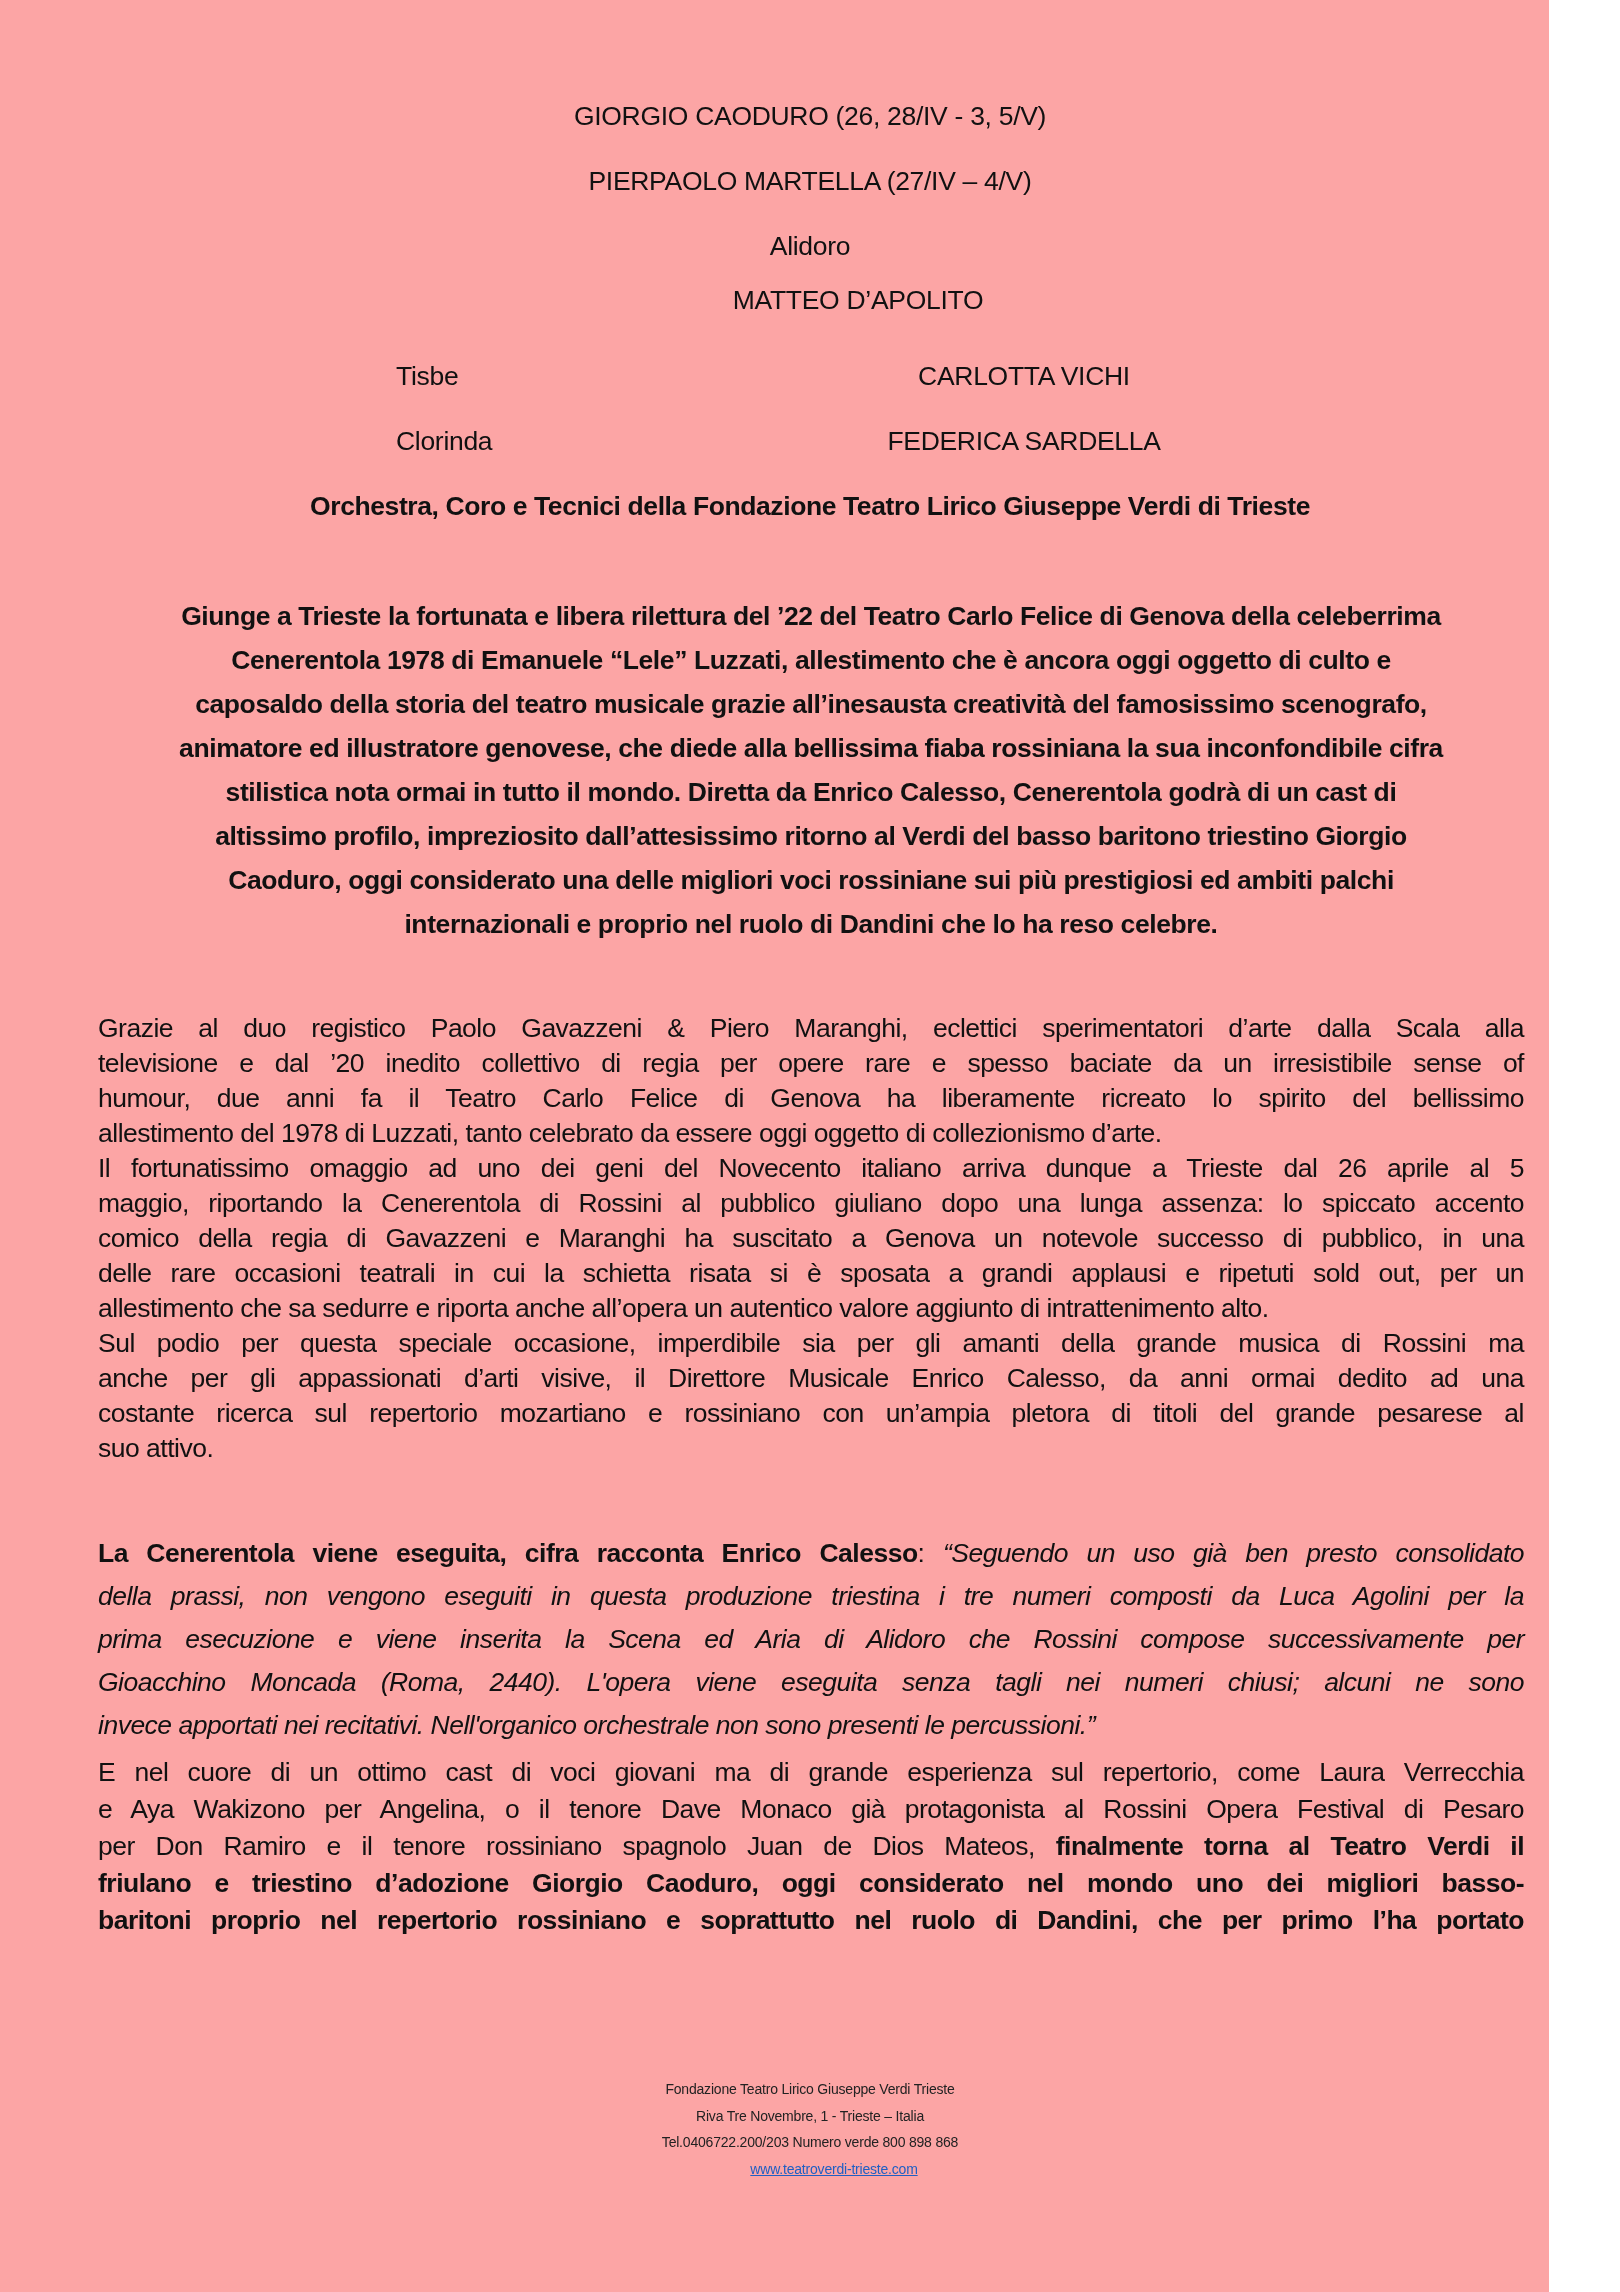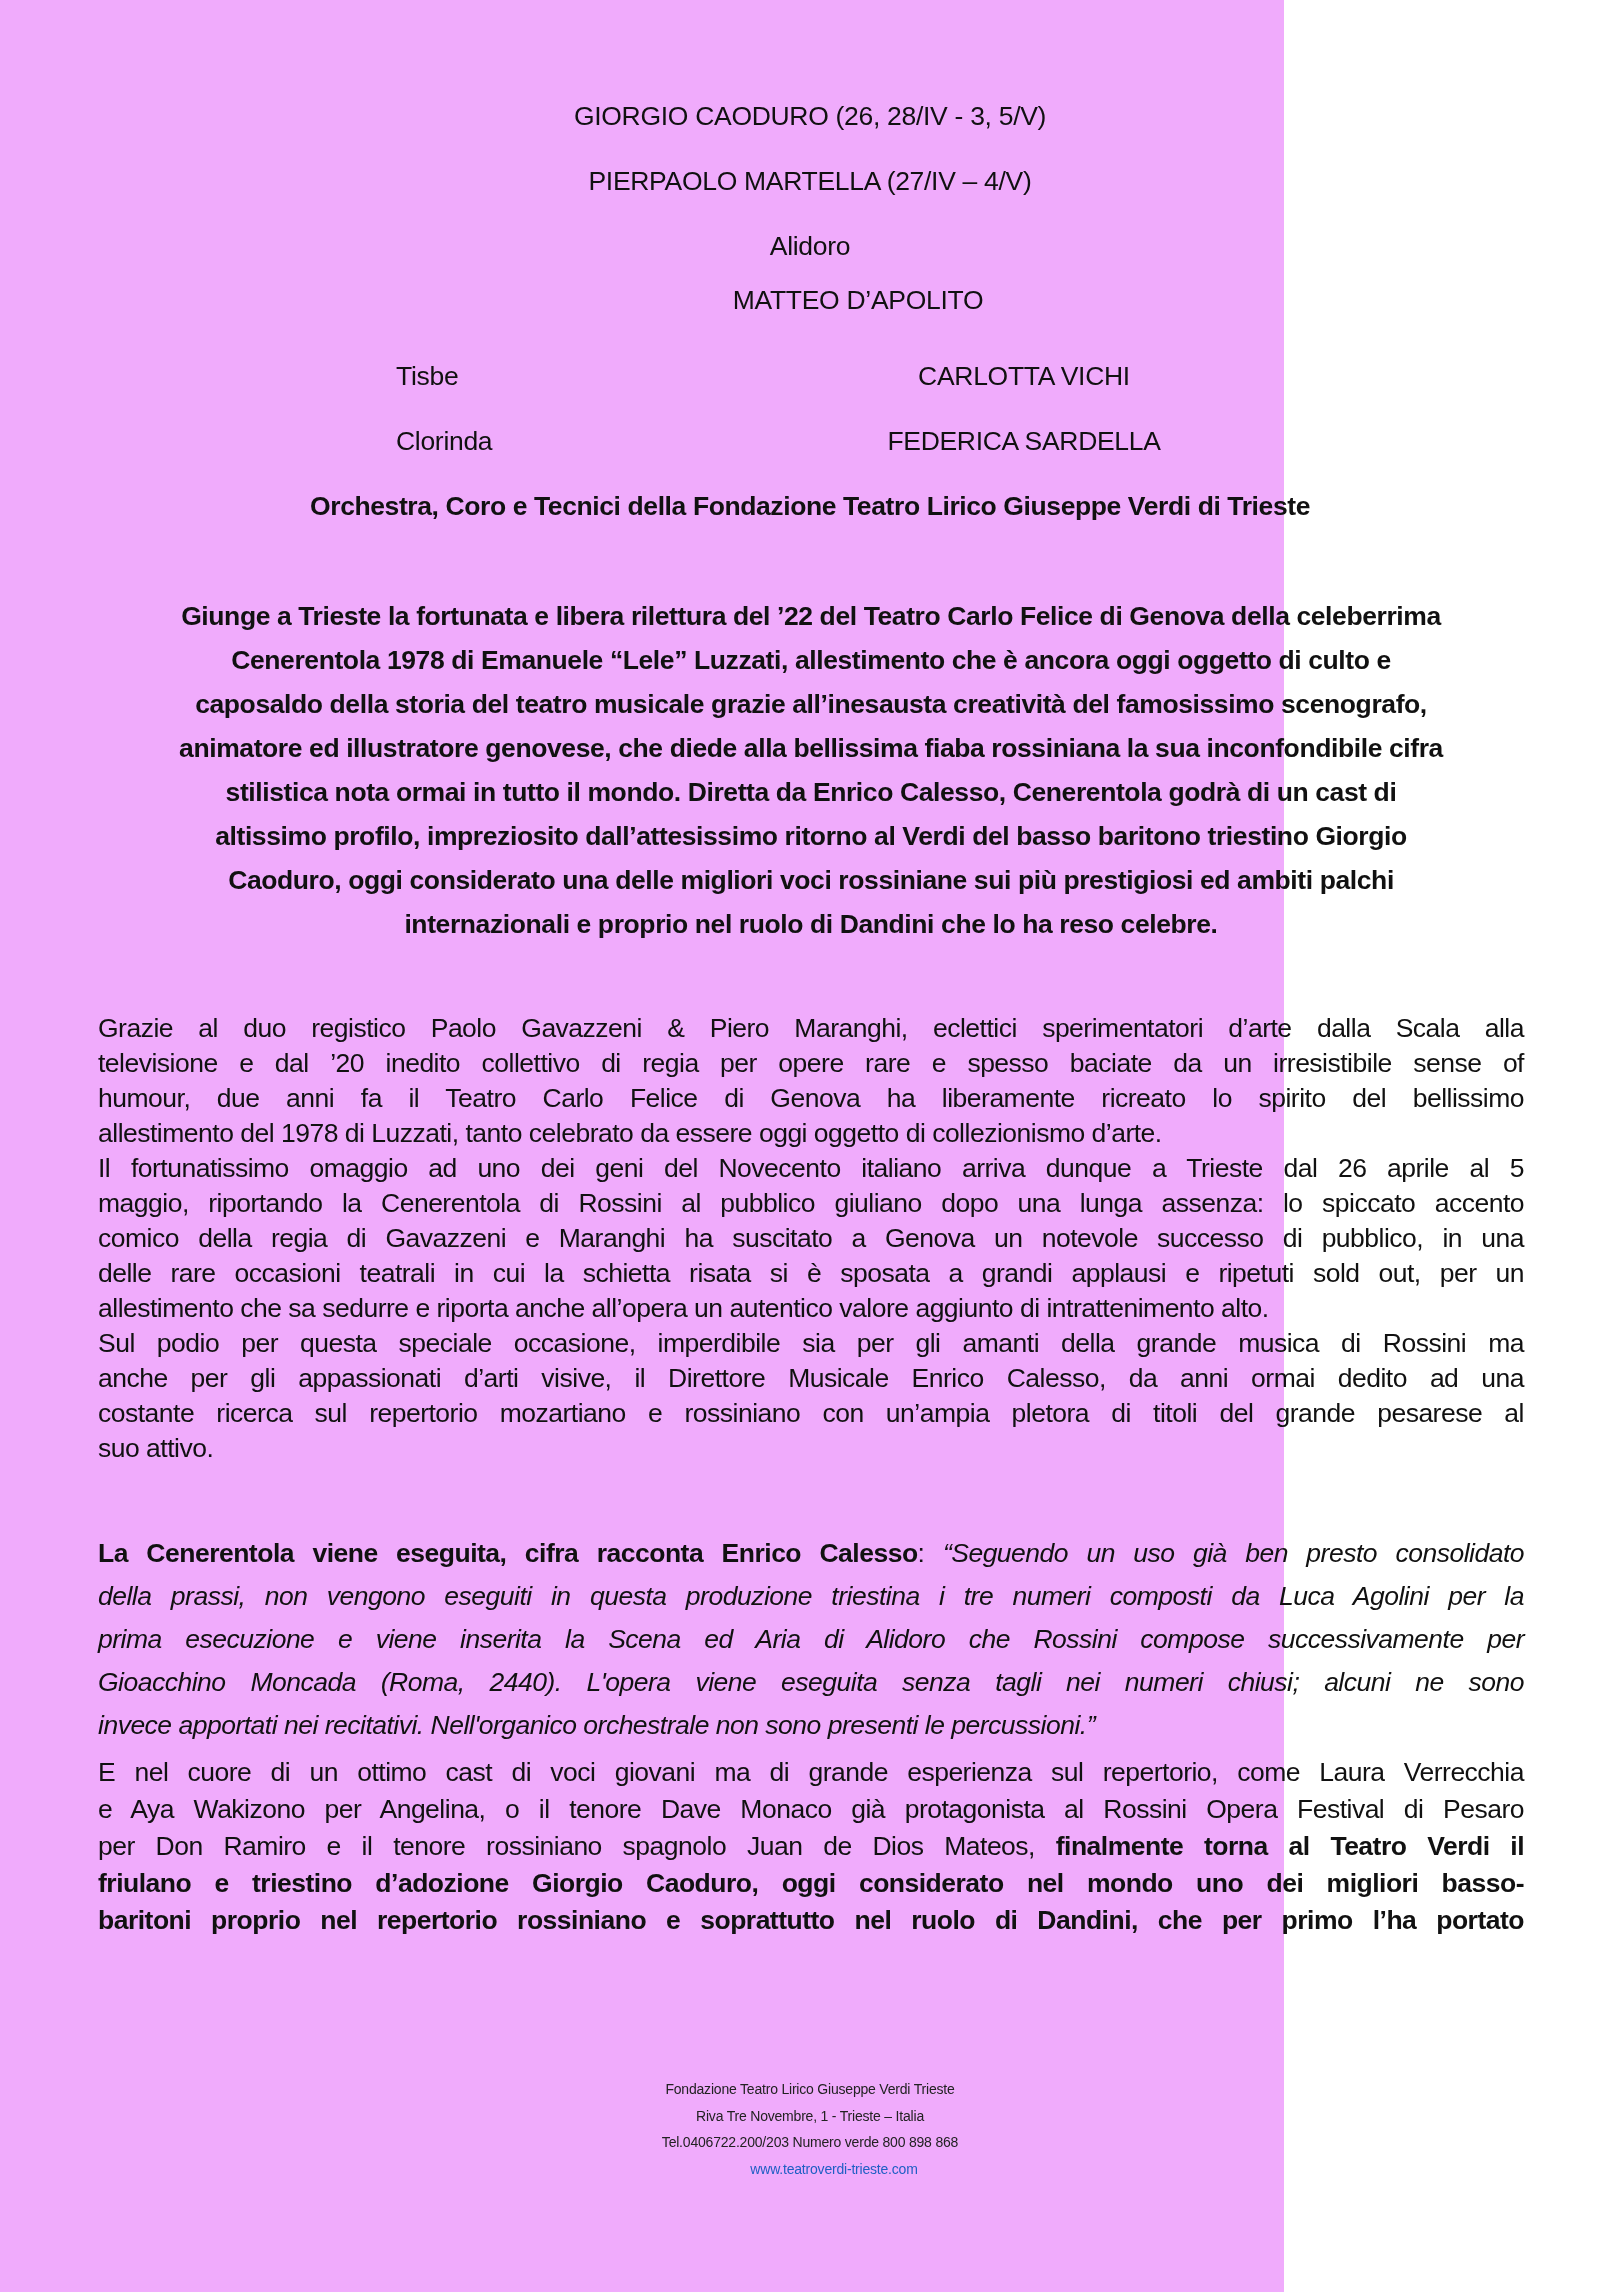--- a/index.html
+++ b/index.html
@@ -11,23 +11,23 @@
       width: 1620px;
       height: 2293px;
       position: relative;
       font-family: "Liberation Sans", "DejaVu Sans", sans-serif;
       color: #111111;
       overflow: hidden;
     }
     .page {
       position: absolute;
       left: 0; top: 0;
-      width: 1284px;
+      width: 1549px;
       height: 2293px;
-      background: #f0abfc;
+      background: #fca5a5;
     }
     .cast-line {
       position: absolute;
       left: 0;
       width: 1620px;
       text-align: center;
       font-size: 26.5px;
       letter-spacing: -0.3px;
       line-height: 33px;
     }
@@ -99,20 +99,21 @@
       top: 2076px;
       text-align: center;
       font-size: 14px;
       line-height: 26.5px;
       color: #222222;
       letter-spacing: -0.2px;
     }
     .footer .fl { display: block; }
     .footer a {
       color: #1f5fc4;
+      text-decoration: underline;
       margin-left: 48px;
     }
   </style>
 </head>
 <body>
 
 <div class="page">
 
   <div class="cast-line" style="top:100px;">GIORGIO CAODURO (26, 28/IV - 3, 5/V)</div>
   <div class="cast-line" style="top:165px;">PIERPAOLO MARTELLA (27/IV – 4/V)</div>

